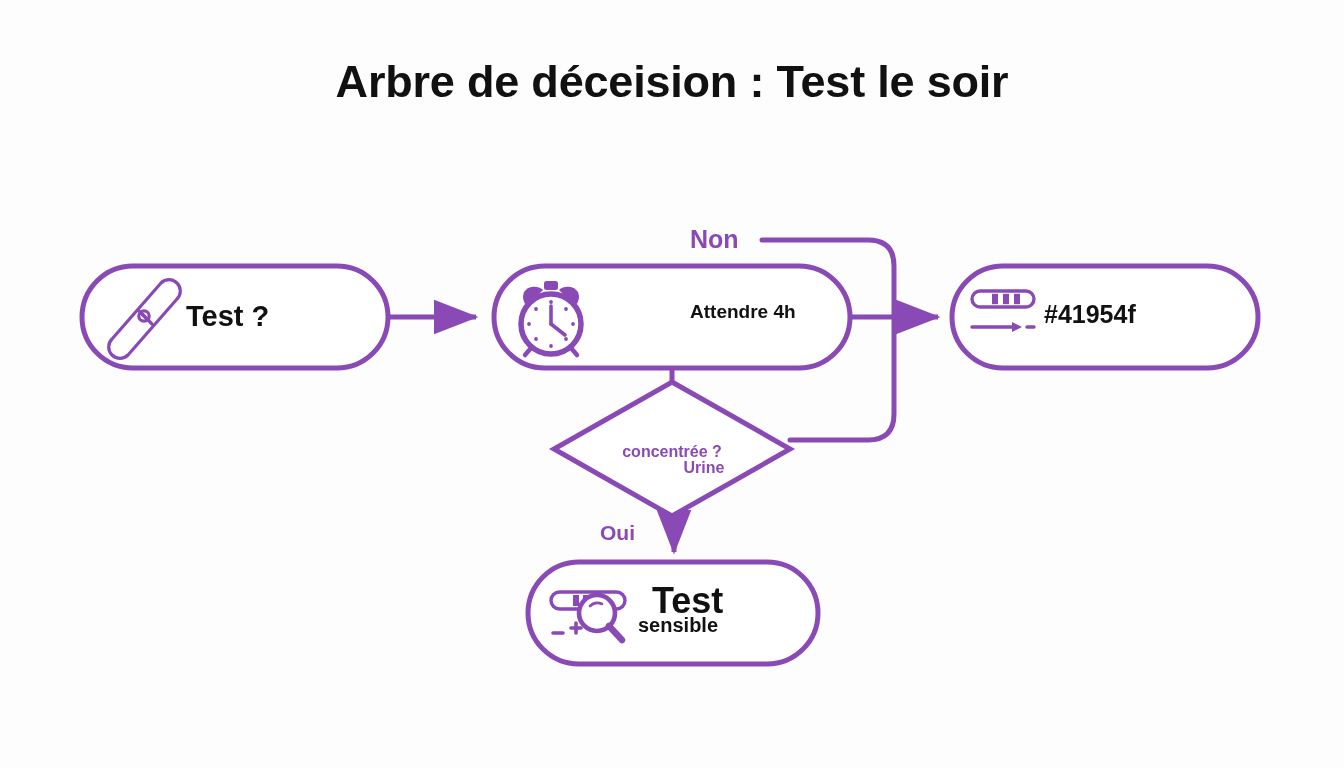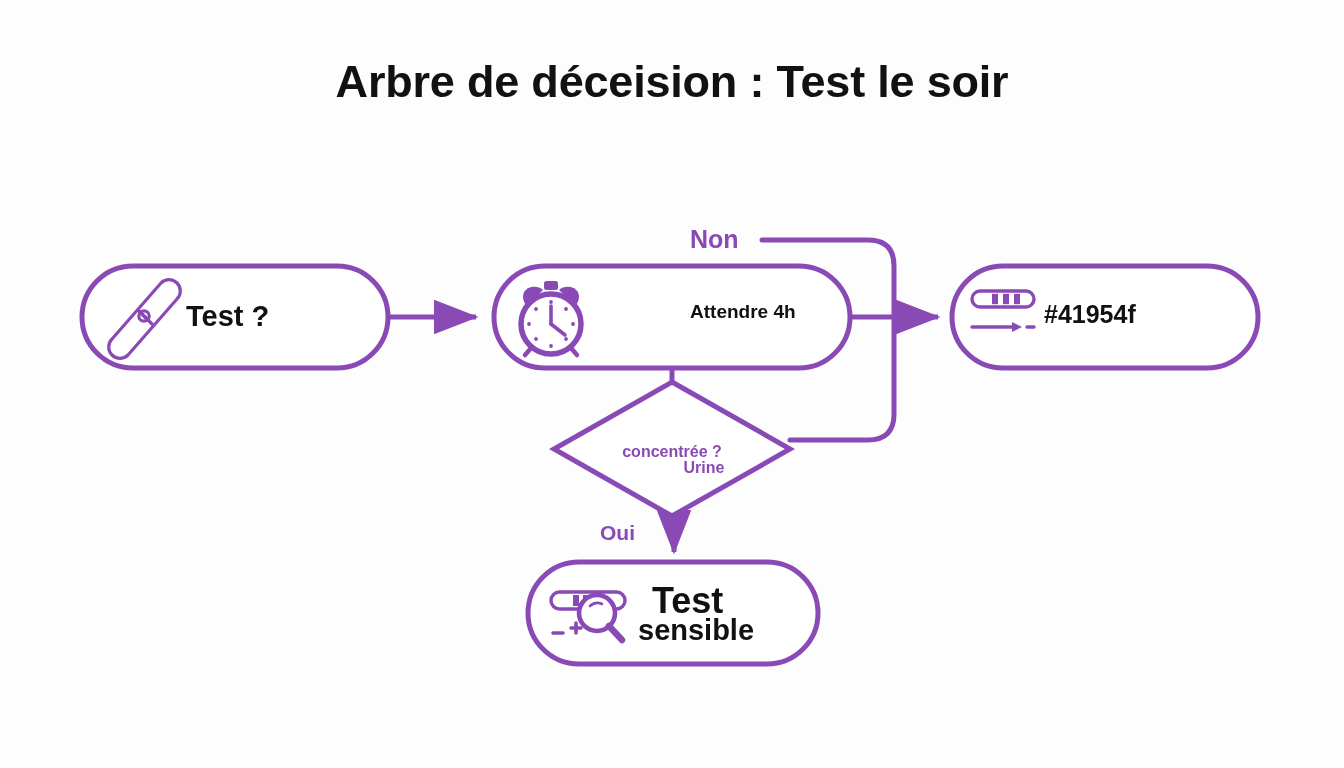--- a/index.html
+++ b/index.html
@@ -172,19 +172,19 @@
   <div class="node-label" style="left:186px; top:300px; font-size:29px;text-align:center;">Test ?</div>
 
   <div class="node-label" style="left:650px; top:301px; font-size:19px;margin-left:40px;">Attendre 4h</div>
 
   <div class="node-label" style="left:1044px; top:300px; font-size:25px;">#41954f</div>
 
   <div class="diamond-label" style="left:604px; top:418px; width:200px; font-size:16px;margin-top:40px;">Urine</div>
   <div class="diamond-label" style="left:572px; top:442px; width:200px; font-size:16px;">concentrée ?</div>
 
   <div class="node-label two-line" style="left:652px; top:580px; font-size:36px;">Test</div>
-  <div class="node-label two-line" style="left:638px; top:614px; font-size:29px;">sensible</div>
+  <div class="node-label two-line" style="left:638px; top:614px; font-size:20px;">sensible</div>
 
   <div class="edge-label" style="left:690px; top:225px; font-size:25px;">Non</div>
 
   <div class="edge-label" style="left:600px; top:521px; font-size:21px;">Oui</div>
 
 </div>
 
 </body></html>

